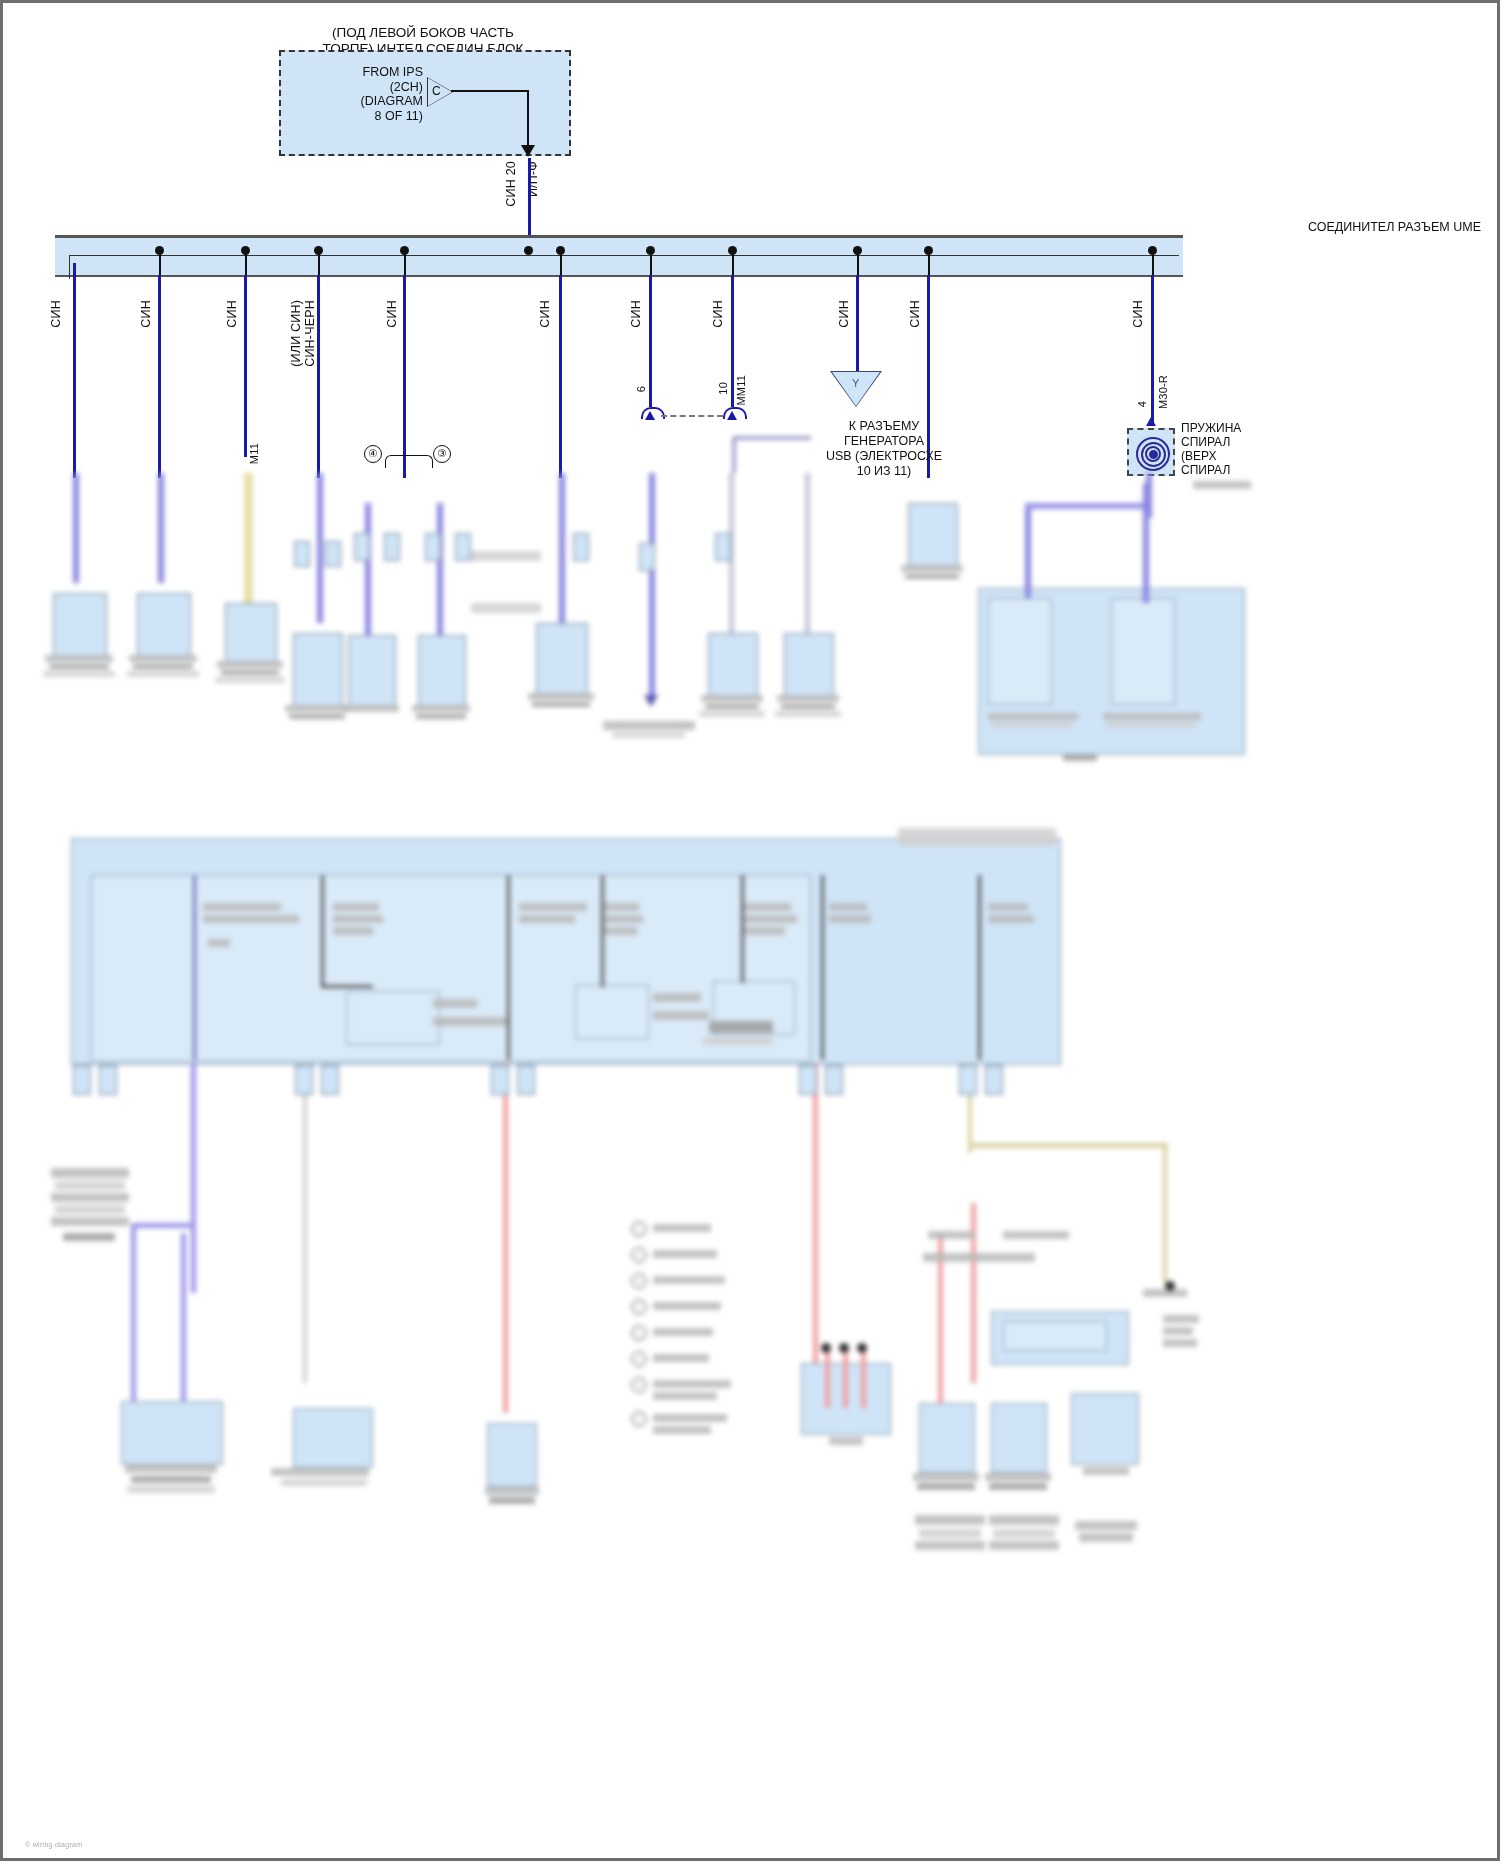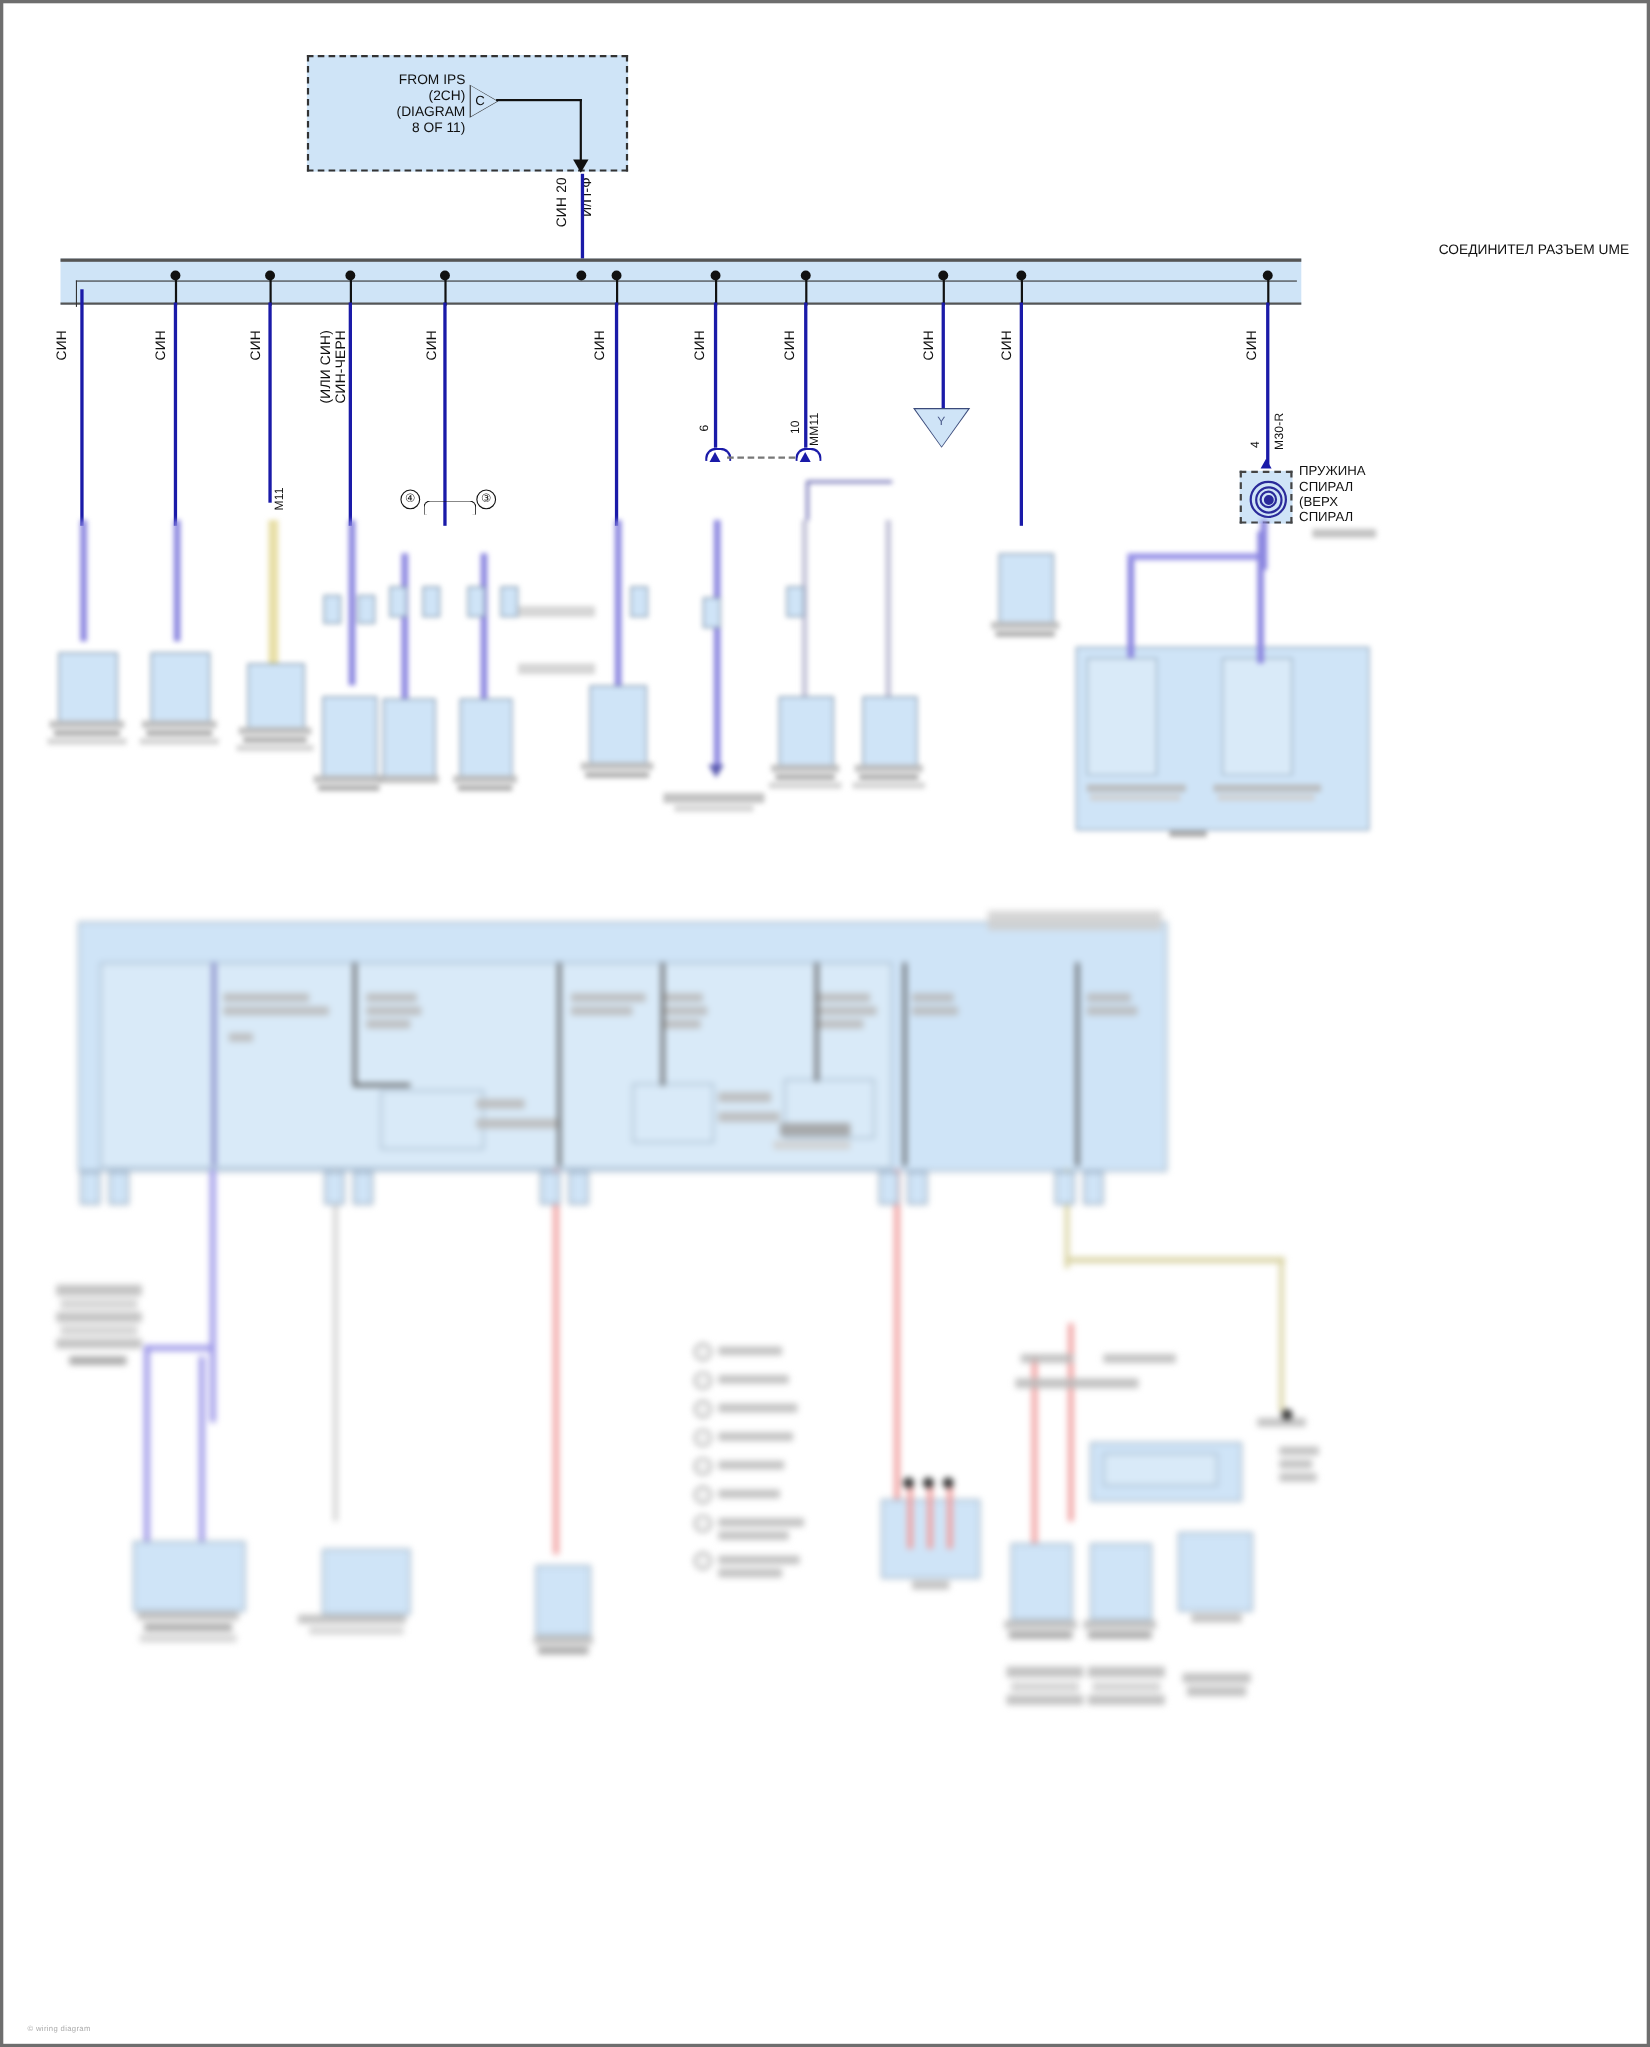--- a/index.html
+++ b/index.html
@@ -155,20 +155,24 @@
   .legend-dot{
     position:absolute;width:14px;height:14px;border-radius:50%;
     border:1.2px solid #666;background:#f2f2f2;
   }
 </style>
 </head>
 <body>
 
 <div id="page">
 
+  <div id="ips-label">
+    <div>(ПОД ЛЕВОЙ БОКОВ ЧАСТЬ</div>
+    <div>ТОРПЕ) ИНТЕЛ СОЕДИН БЛОК</div>
+  </div>
 
   <div id="ips-box"></div>
 
   <div id="ips-from">
     <div>FROM IPS</div>
     <div>(2CH)</div>
     <div>(DIAGRAM</div>
     <div>8 OF 11)</div>
   </div>
 
@@ -249,20 +253,26 @@
   <div class="vtext" style="left:732px;top:372px;font-size:11px;">MM11</div>
   <div class="arc" style="left:638px;top:404px;"></div>
   <div class="arc" style="left:720px;top:404px;"></div>
   <div class="dashline" style="left:658px;top:412px;width:62px;"></div>
   <div class="arrow-up" style="left:642px;top:408px;"></div>
   <div class="arrow-up" style="left:724px;top:408px;"></div>
 
   <div class="tri-down-outline abs" style="left:827px;top:368px;"></div>
   <div class="tri-down abs" style="left:829px;top:369px;"></div>
   <div class="htext abs" style="left:849px;top:374px;font-size:11px;color:#4a5a8a;">Y</div>
+  <div class="ctext" style="left:786px;top:416px;width:190px;font-size:12.5px;">
+    <div>К РАЗЪЕМУ</div>
+    <div>ГЕНЕРАТОРА</div>
+    <div>USB (ЭЛЕКТРОСХЕ</div>
+    <div>10 ИЗ 11)</div>
+  </div>
 
   <div class="vtext" style="left:1133px;top:398px;font-size:11px;">4</div>
   <div class="vtext" style="left:1154px;top:372px;font-size:11px;">M30-R</div>
   <div class="arrow-up" style="left:1143px;top:414px;"></div>
   <div id="spring-box"></div>
   <div class="spiral" style="left:1133px;top:434px;"></div>
   <div class="spiral s2" style="left:1138px;top:439px;"></div>
   <div class="spiral s3" style="left:1142px;top:443px;"></div>
   <div class="spiral s4" style="left:1146px;top:447px;"></div>
   <div id="spring-label">

